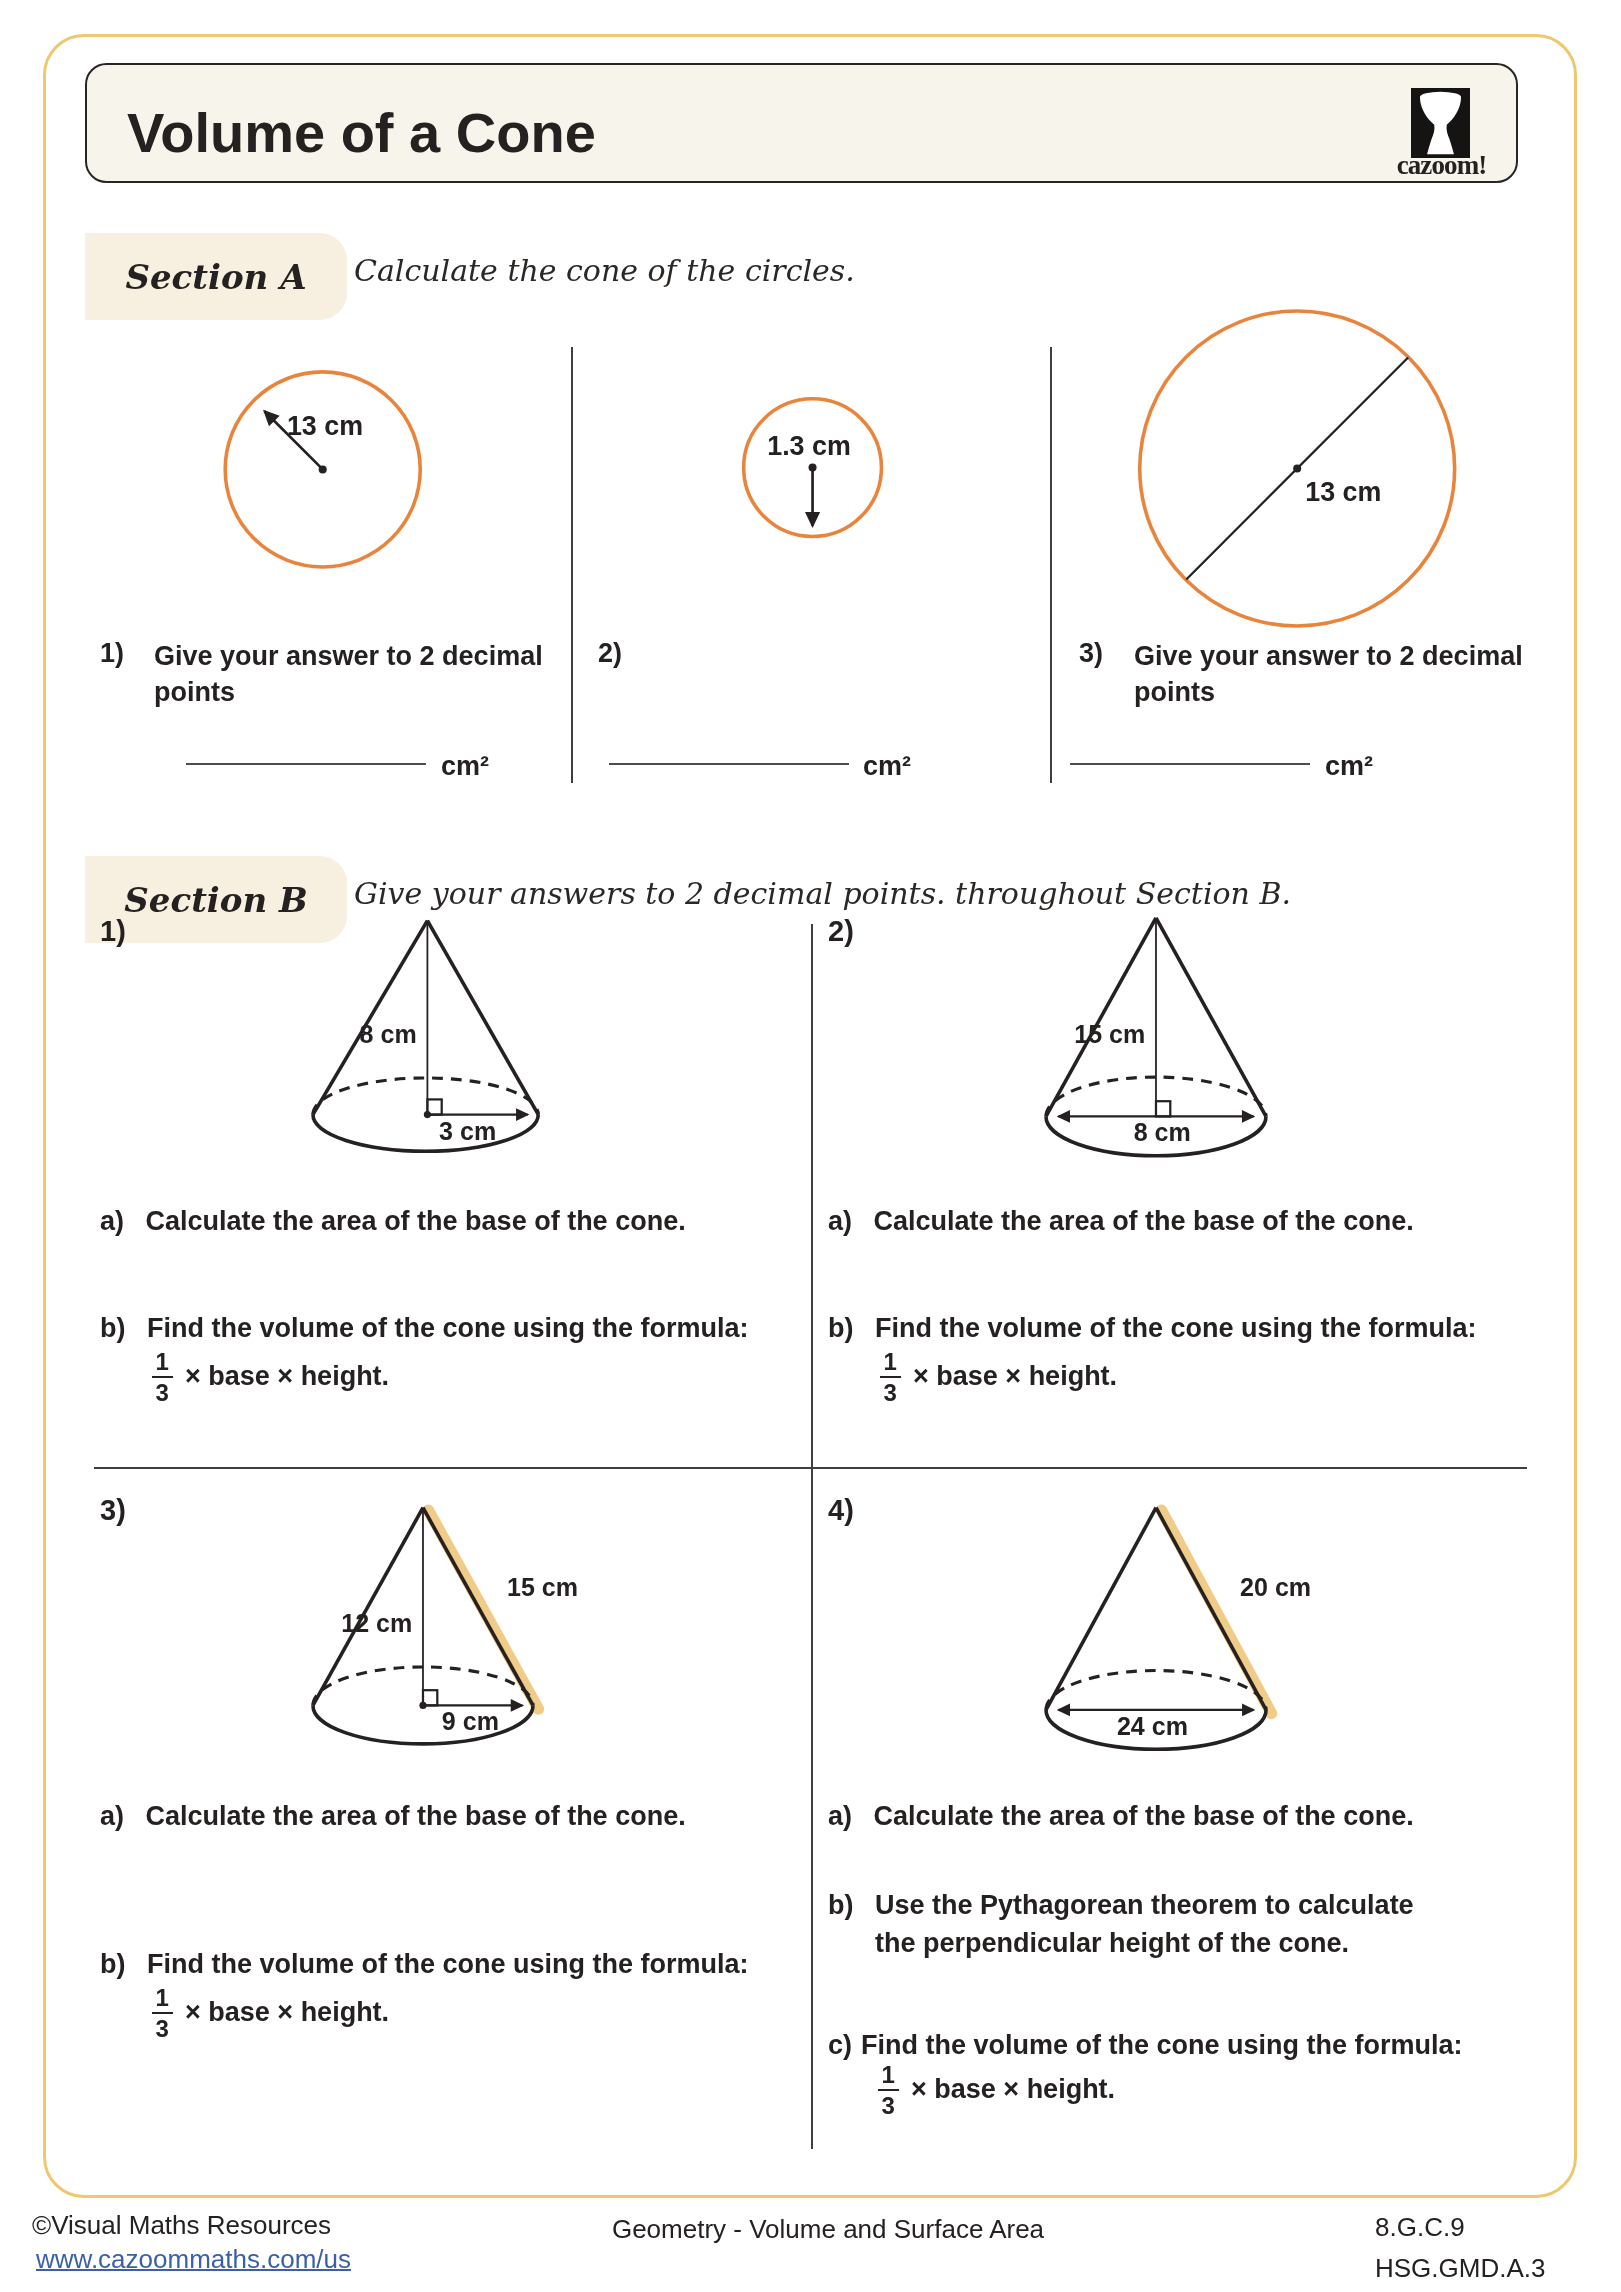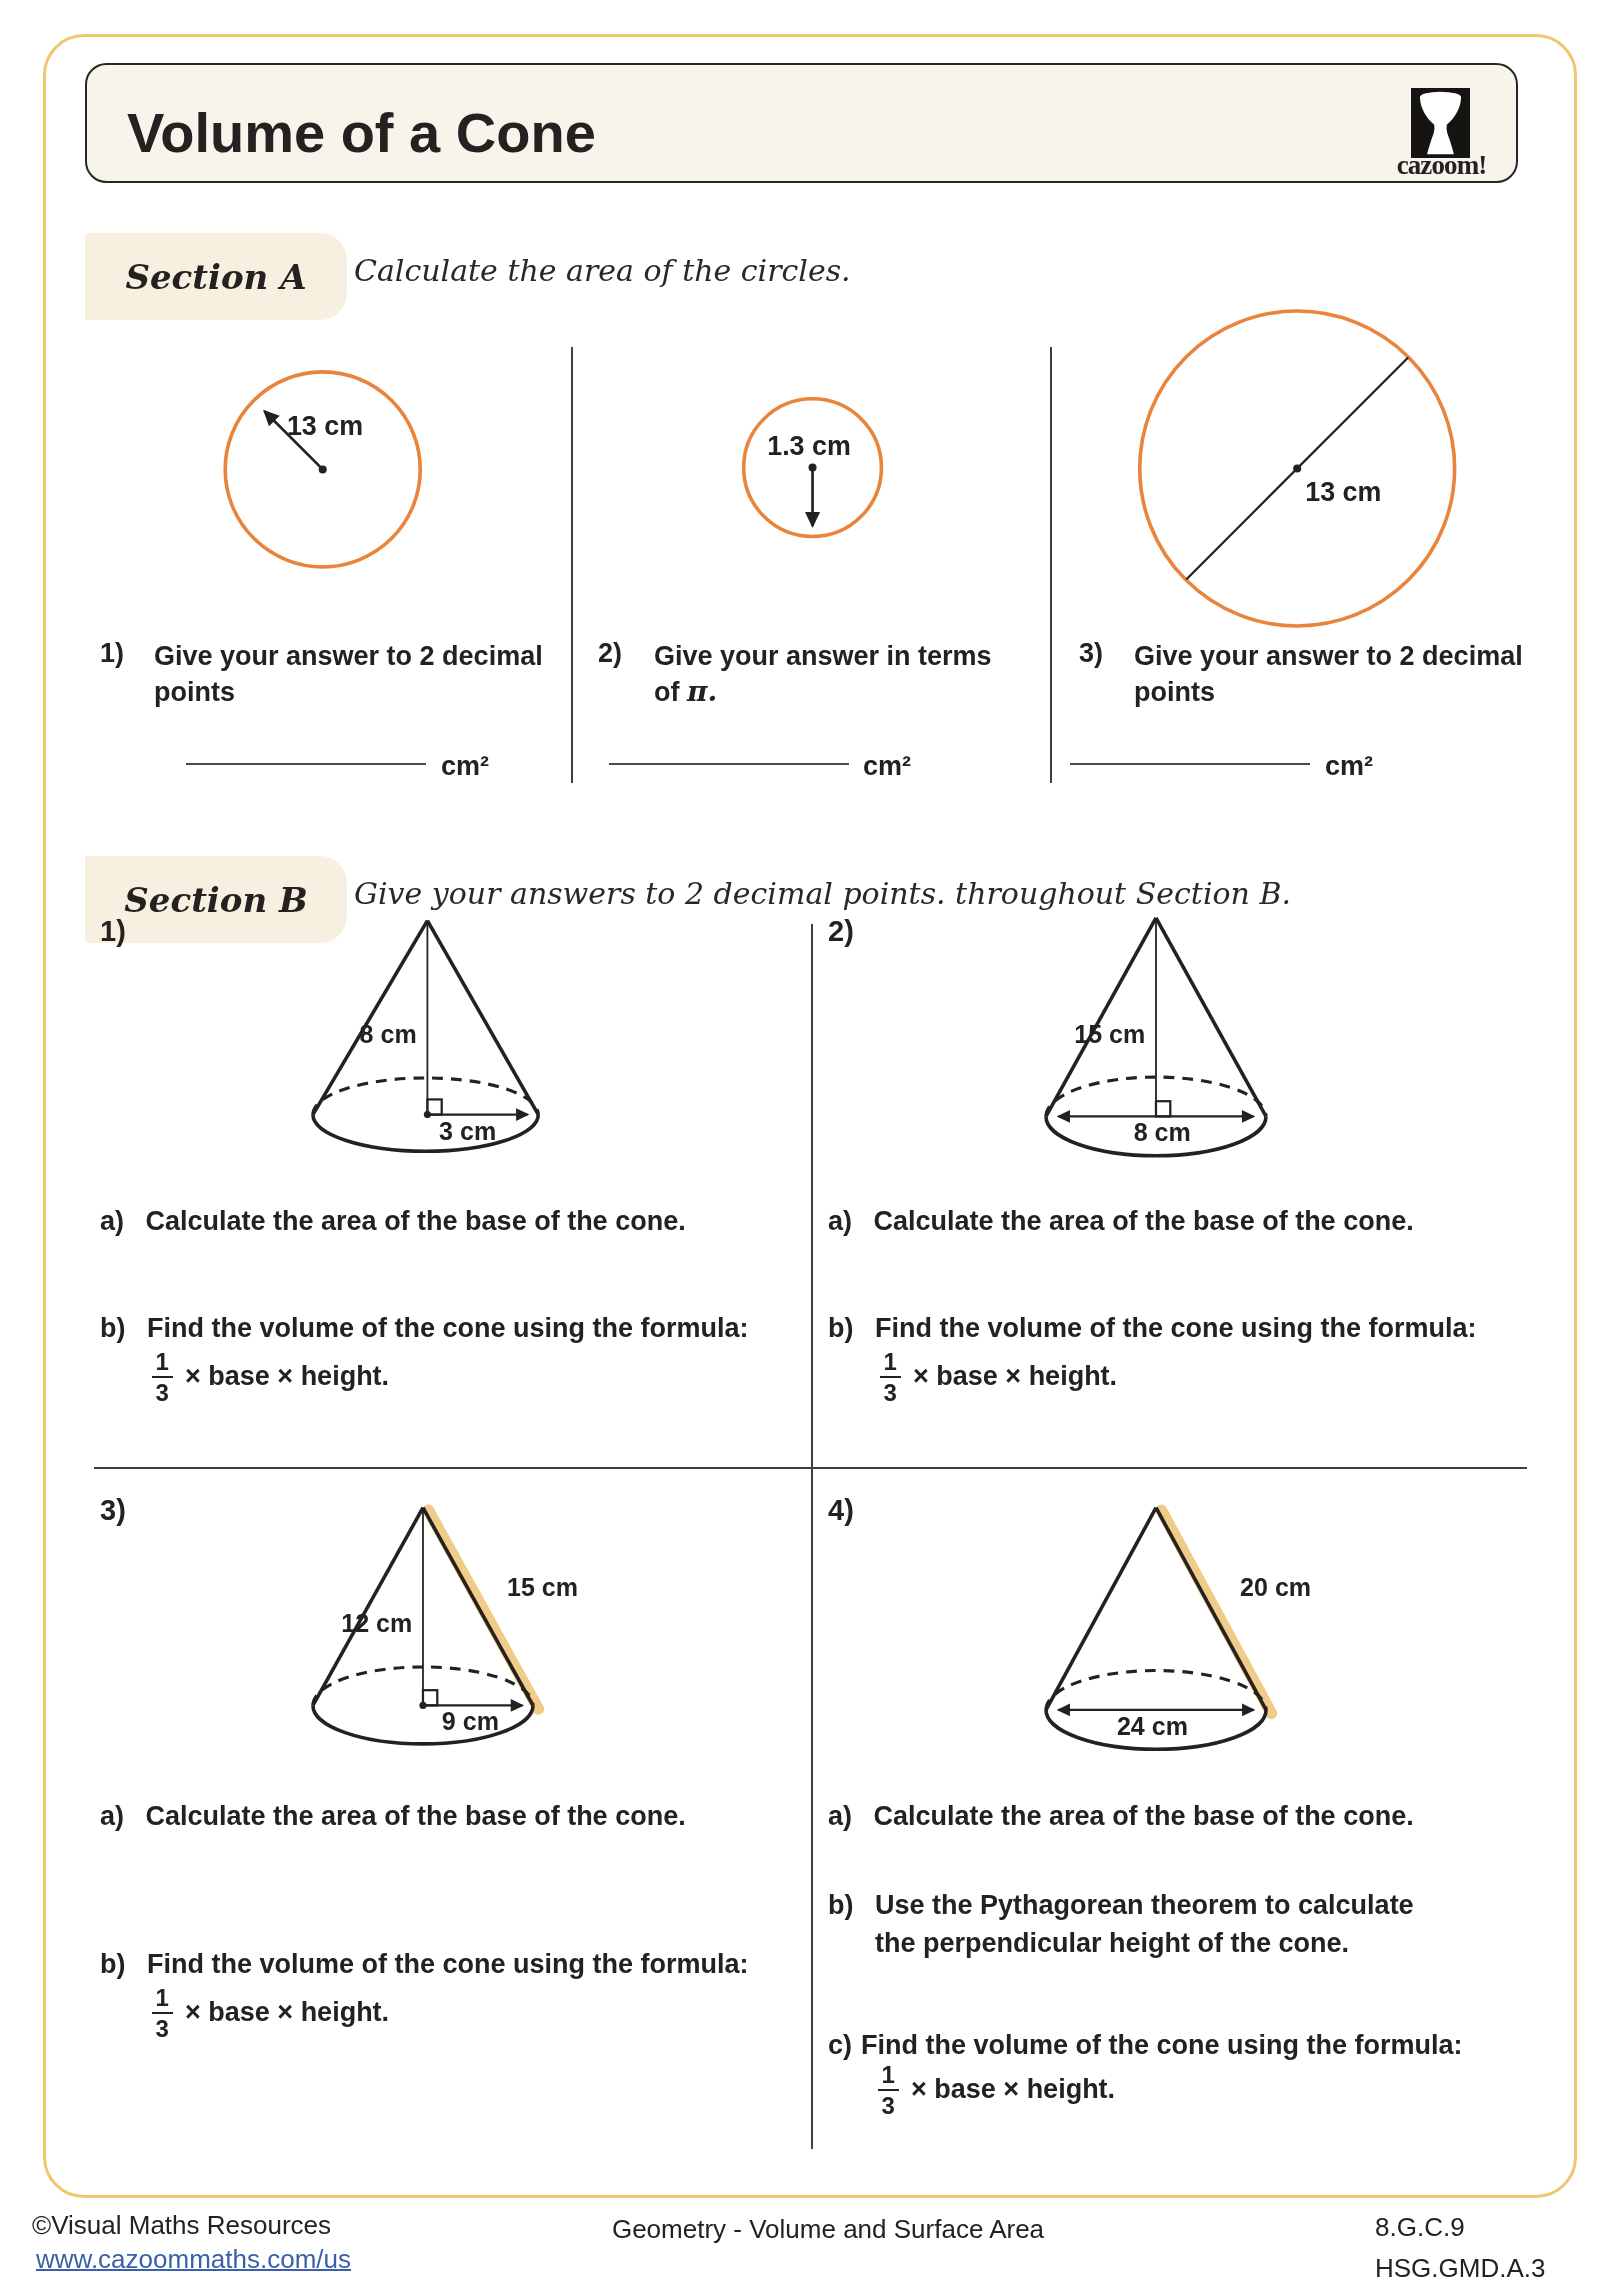--- a/index.html
+++ b/index.html
@@ -64,21 +64,21 @@
   <div class="title">Volume of a Cone</div>
   <div class="logo-square">
     <svg viewBox="0 0 66 78" width="59" height="70">
       <ellipse cx="33" cy="10" rx="23" ry="6" fill="#ffffff"></ellipse>
       <path d="M10,10 C10,24 19,35 26,41 C27,47 25,52 23,57 C21,63 19,70 18,74 L48,74 C47,70 45,63 43,57 C41,52 39,47 40,41 C47,35 56,24 56,10 Z" fill="#ffffff"></path>
     </svg>
   </div>
   <div class="logo-text">cazoom!</div>
 
   <div class="section-tag" style="top:233px;">Section A</div>
-  <div class="instruction" style="left:354px;top:253px;">Calculate the area of the circles.</div>
+  <div class="instruction" style="left:354px;top:253px;">Calculate the cone of the circles.</div>
 
   <div class="vdiv" style="left:571px;top:347px;width:1.8px;height:436px;"></div>
   <div class="vdiv" style="left:1050px;top:347px;width:1.8px;height:436px;"></div>
 
   <svg class="abs" style="left:72px;top:354px;" width="488" height="416" viewBox="0 0 545 465">
     <circle cx="280" cy="129" r="109" fill="none" stroke="#e8843c" stroke-width="4"></circle>
     <g>
       <circle cx="280" cy="129" r="4.5" fill="#242120"></circle>
       <line x1="280" y1="129" x2="215" y2="64" stroke="#242120" stroke-width="3" marker-end="url(#arr)"></line>
     </g>
@@ -105,24 +105,20 @@
 
   <div class="qnum" style="left:100px;top:638px;">1)</div>
   <div class="qtext" style="left:154px;top:638px;">
     <span>Give your answer to 2 decimal</span><br>
     <span>points</span>
   </div>
   <div class="ans-line" style="left:186px;top:763px;width:240px;"></div>
   <div class="ans-unit" style="left:441px;top:751px;">cm²</div>
 
   <div class="qnum" style="left:598px;top:638px;">2)</div>
-  <div class="qtext" style="left:654px;top:638px;">
-    <span>Give your answer in terms</span><br>
-    <span>of</span> <span class="pi">π.</span>
-  </div>
   <div class="ans-line" style="left:609px;top:763px;width:240px;"></div>
   <div class="ans-unit" style="left:863px;top:751px;">cm²</div>
 
   <div class="qnum" style="left:1079px;top:638px;">3)</div>
   <div class="qtext" style="left:1134px;top:638px;">
     <span>Give your answer to 2 decimal</span><br>
     <span>points</span>
   </div>
   <div class="ans-line" style="left:1070px;top:763px;width:240px;"></div>
   <div class="ans-unit" style="left:1325px;top:751px;">cm²</div>

